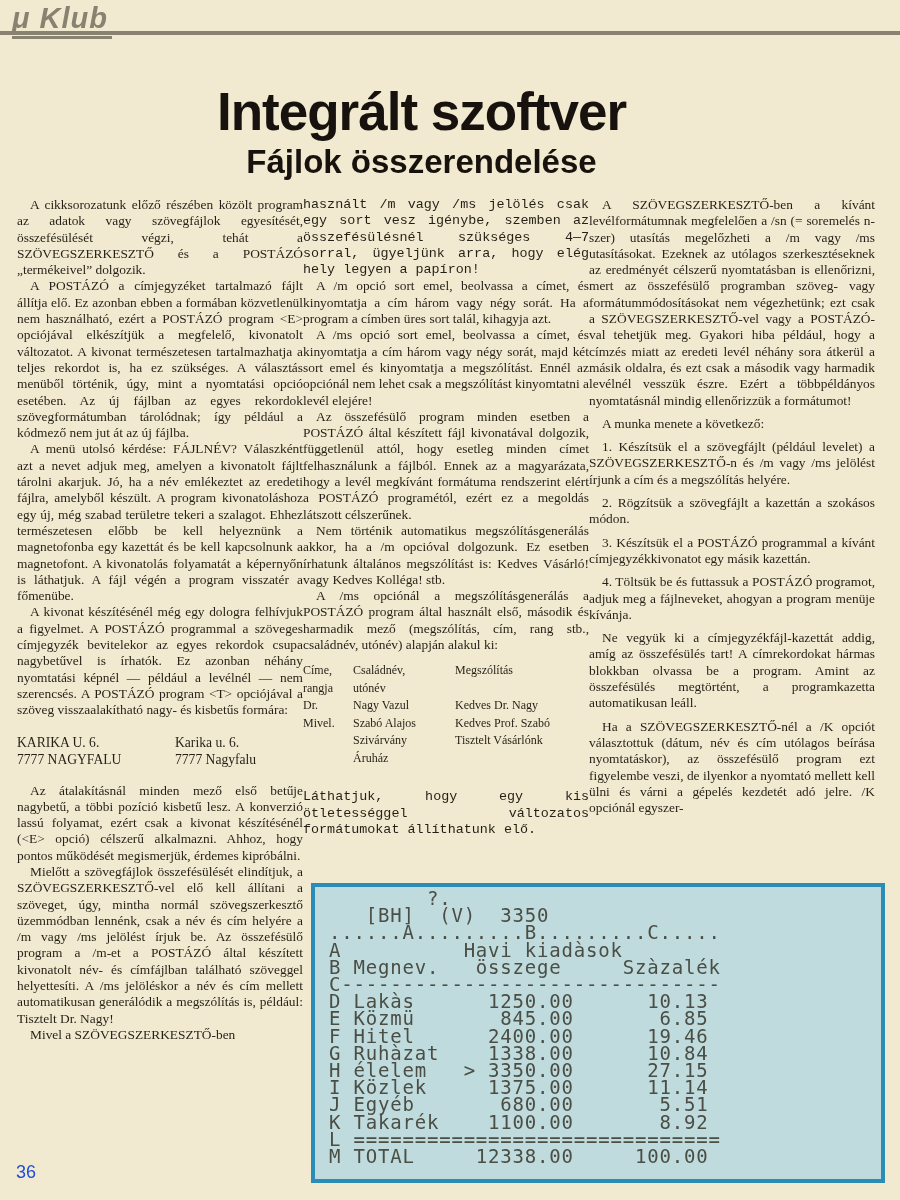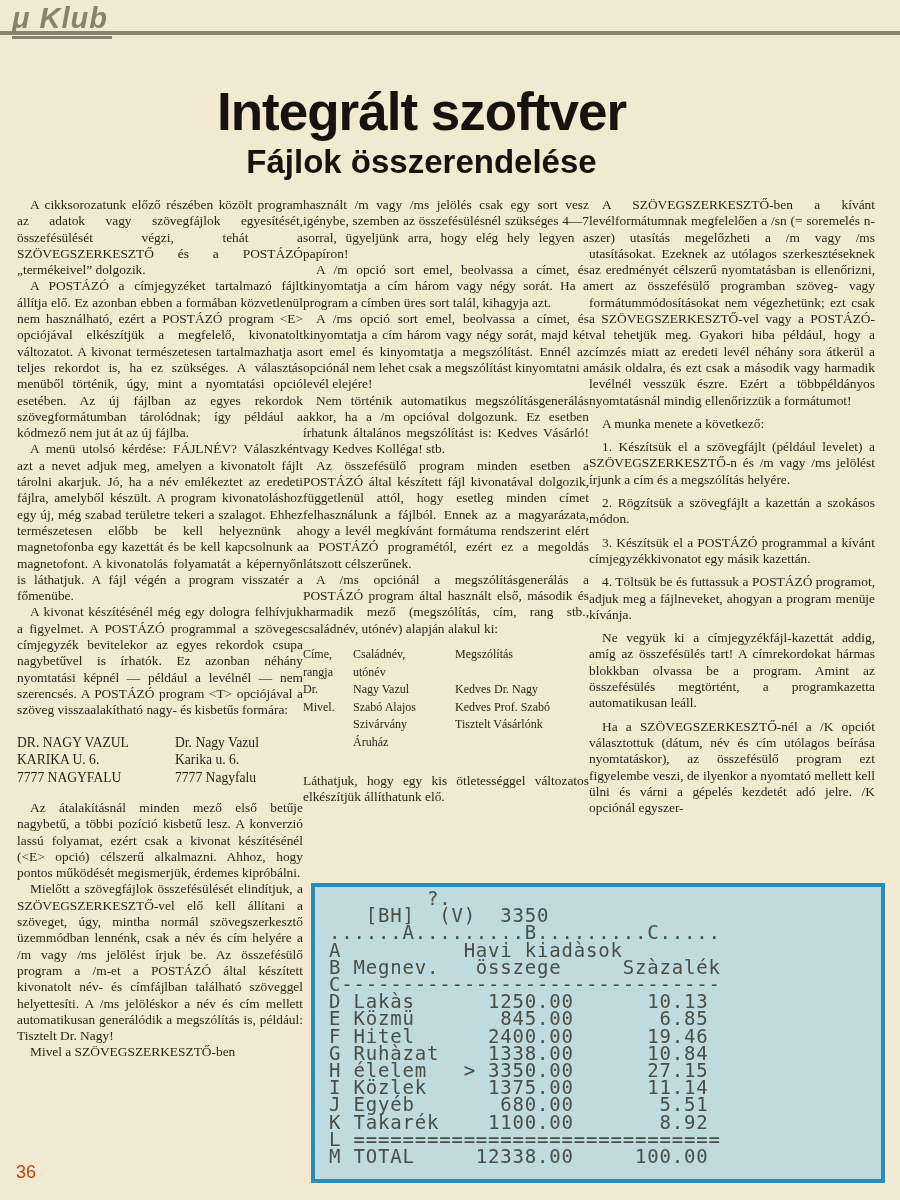--- a/index.html
+++ b/index.html
@@ -19,21 +19,21 @@
   
   .titleblock{position:absolute;left:12px;top:84px;width:819px;text-align:center;
     font-family:"Liberation Sans",sans-serif;color:#17120d;}
   .title{font-size:53px;font-weight:bold;letter-spacing:-1px;line-height:1.05;}
   .subtitle{font-size:33px;font-weight:bold;letter-spacing:0;margin-top:3px;text-align:center;}
   
   .cols{position:absolute;left:9px;top:197px;width:882px;display:flex;margin-left:8px;}
   .col{width:286px;}
   .col p{margin:0;text-indent:13px;text-align:justify;
     font-size:13.4px;line-height:16.3px;}
-  .col p.noindent{text-indent:0;}
+  .col p.noindent{text-indent:0;font-family:Liberation Mono, monospace;}
   .col p.gap{margin-top:7px;}
   
   .addr{margin:15px 0 14px 0;font-size:13.6px;line-height:17.5px;}
   .addr-row{display:flex;}
   .addr-row .a1{width:158px;}
   
   .salu{margin:9px 0 22px 0;font-size:12px;line-height:17.5px;}
   .salu-row{display:flex;}
   .salu-row .c1{width:50px;}
   .salu-row .c2{width:102px;}
@@ -44,21 +44,21 @@
     background:var(--screen-bg,#c0dbdd);border:4px solid var(--screen-border,#2b8cb6);
     box-sizing:border-box;
   }
   .screen pre{
     margin:0;padding:3px 0 0 14px;
     font-family:"DejaVu Sans Mono",monospace;
     font-size:19px;line-height:17.2px;letter-spacing:0.8px;
     color:var(--screen-ink,#4a4e44);
   }
   .pagenum{position:absolute;left:16px;top:1162px;
-    font-family:"Liberation Sans",sans-serif;font-size:18px;color:#c2410c;}
+    font-family:"Liberation Sans",sans-serif;font-size:18px;color:#1d4ed8;}
 </style>
 </head>
 <body>
 
 <div class="page">
 
   <div class="logo">μ Klub</div>
   <div class="rule"></div>
 
   <div class="titleblock">
@@ -68,43 +68,39 @@
 
   <div class="cols">
 
     <div class="col">
       <p>A cikksorozatunk előző részében közölt program az adatok vagy szövegfájlok egyesítését, összefésülését végzi, tehát a SZÖVEGSZERKESZTŐ és a POSTÁZÓ „termékeivel” dolgozik.</p>
       <p>A POSTÁZÓ a címjegyzéket tartalmazó fájlt állítja elő. Ez azonban ebben a formában közvetlenül nem használható, ezért a POSTÁZÓ program &lt;E&gt; opciójával elkészítjük a megfelelő, kivonatolt változatot. A kivonat természetesen tartalmazhatja a teljes rekordot is, ha ez szükséges. A választás menüből történik, úgy, mint a nyomtatási opció esetében. Az új fájlban az egyes rekordok szövegformátumban tárolódnak; így például a kódmező nem jut át az új fájlba.</p>
       <p>A menü utolsó kérdése: FÁJLNÉV? Válaszként azt a nevet adjuk meg, amelyen a kivonatolt fájlt tárolni akarjuk. Jó, ha a név emlékeztet az eredeti fájlra, amelyből készült. A program kivonatoláshoz egy új, még szabad területre tekeri a szalagot. Ehhez természetesen előbb be kell helyeznünk a magnetofonba egy kazettát és be kell kapcsolnunk a magnetofont. A kivonatolás folyamatát a képernyőn is láthatjuk. A fájl végén a program visszatér a főmenübe.</p>
       <p>A kivonat készítésénél még egy dologra felhívjuk a figyelmet. A POSTÁZÓ programmal a szöveges címjegyzék bevitelekor az egyes rekordok csupa nagybetűvel is írhatók. Ez azonban néhány nyomtatási képnél — például a levélnél — nem szerencsés. A POSTÁZÓ program &lt;T&gt; opciójával a szöveg visszaalakítható nagy- és kisbetűs formára:</p>
       <div class="addr">
         <div class="addr-row">
-          <span class="a1">DR. NAGY VAZUL</span>
-          <span class="a2">Dr. Nagy Vazul</span>
-        </div>
-        <div class="addr-row">
           <span class="a1">KARIKA U. 6.</span>
           <span class="a2">Karika u. 6.</span>
         </div>
         <div class="addr-row">
           <span class="a1">7777 NAGYFALU</span>
           <span class="a2">7777 Nagyfalu</span>
         </div>
       </div>
       <p>Az átalakításnál minden mező első betűje nagybetű, a többi pozíció kisbetű lesz. A konverzió lassú folyamat, ezért csak a kivonat készítésénél (&lt;E&gt; opció) célszerű alkalmazni. Ahhoz, hogy pontos működését megismerjük, érdemes kipróbálni.</p>
       <p>Mielőtt a szövegfájlok összefésülését elindítjuk, a SZÖVEGSZERKESZTŐ-vel elő kell állítani a szöveget, úgy, mintha normál szövegszerkesztő üzemmódban lennénk, csak a név és cím helyére a /m vagy /ms jelölést írjuk be. Az összefésülő program a /m-et a POSTÁZÓ által készített kivonatolt név- és címfájlban található szöveggel helyettesíti. A /ms jelöléskor a név és cím mellett automatikusan generálódik a megszólítás is, például: Tisztelt Dr. Nagy!</p>
       <p>Mivel a SZÖVEGSZERKESZTŐ-ben</p>
     </div>
 
     <div class="col">
       <p class="noindent">használt /m vagy /ms jelölés csak egy sort vesz igénybe, szemben az összefésülésnél szükséges 4—7 sorral, ügyeljünk arra, hogy elég hely legyen a papíron!</p>
       <p>A /m opció sort emel, beolvassa a címet, és kinyomtatja a cím három vagy négy sorát. Ha a program a címben üres sort talál, kihagyja azt.</p>
       <p>A /ms opció sort emel, beolvassa a címet, és kinyomtatja a cím három vagy négy sorát, majd két sort emel és kinyomtatja a megszólítást. Ennél az opciónál nem lehet csak a megszólítást kinyomtatni a levél elejére!</p>
+      <p>Az összefésülő program minden esetben a POSTÁZÓ által készített fájl kivonatával dolgozik, függetlenül attól, hogy esetleg minden címet felhasználunk a fájlból. Ennek az a magyarázata, hogy a levél megkívánt formátuma rendszerint elért a POSTÁZÓ programétól, ezért ez a megoldás látszott célszerűnek.</p>
       <p>Nem történik automatikus megszólításgenerálás akkor, ha a /m opcióval dolgozunk. Ez esetben írhatunk általános megszólítást is: Kedves Vásárló! vagy Kedves Kolléga! stb.</p>
-      <p>Az összefésülő program minden esetben a POSTÁZÓ által készített fájl kivonatával dolgozik, függetlenül attól, hogy esetleg minden címet felhasználunk a fájlból. Ennek az a magyarázata, hogy a levél megkívánt formátuma rendszerint elért a POSTÁZÓ programétól, ezért ez a megoldás látszott célszerűnek.</p>
       <p>A /ms opciónál a megszólításgenerálás a POSTÁZÓ program által használt első, második és harmadik mező (megszólítás, cím, rang stb., családnév, utónév) alapján alakul ki:</p>
       <div class="salu">
         <div class="salu-row">
           <span class="c1">Címe,</span>
           <span class="c2">Családnév,</span>
           <span class="c3">Megszólítás</span>
         </div>
         <div class="salu-row">
           <span class="c1">rangja</span>
           <span class="c2">utónév</span>
@@ -124,21 +120,21 @@
           <span class="c1"></span>
           <span class="c2">Szivárvány</span>
           <span class="c3">Tisztelt Vásárlónk</span>
         </div>
         <div class="salu-row">
           <span class="c1"></span>
           <span class="c2">Áruház</span>
           <span class="c3"></span>
         </div>
       </div>
-      <p class="noindent">Láthatjuk, hogy egy kis ötletességgel változatos elkészítjük állíthatunk elő.</p>
+      <p class="noindent">Láthatjuk, hogy egy kis ötletességgel változatos formátumokat állíthatunk elő.</p>
     </div>
 
     <div class="col">
       <p>A SZÖVEGSZERKESZTŐ-ben a kívánt levélformátumnak megfelelően a /sn (= soremelés n-szer) utasítás megelőzheti a /m vagy /ms utasításokat. Ezeknek az utólagos szerkesztéseknek az eredményét célszerű nyomtatásban is ellenőrizni, mert az összefésülő programban szöveg- vagy formátummódosításokat nem végezhetünk; ezt csak a SZÖVEGSZERKESZTŐ-vel vagy a POSTÁZÓ-val tehetjük meg. Gyakori hiba például, hogy a címzés miatt az eredeti levél néhány sora átkerül a másik oldalra, és ezt csak a második vagy harmadik levélnél vesszük észre. Ezért a többpéldányos nyomtatásnál mindig ellenőrizzük a formátumot!</p>
       <p class="gap">A munka menete a következő:</p>
       <p class="gap">1. Készítsük el a szövegfájlt (például levelet) a SZÖVEGSZERKESZTŐ-n és /m vagy /ms jelölést írjunk a cím és a megszólítás helyére.</p>
       <p class="gap">2. Rögzítsük a szövegfájlt a kazettán a szokásos módon.</p>
       <p class="gap">3. Készítsük el a POSTÁZÓ programmal a kívánt címjegyzékkivonatot egy másik kazettán.</p>
       <p class="gap">4. Töltsük be és futtassuk a POSTÁZÓ programot, adjuk meg a fájlneveket, ahogyan a program menüje kívánja.</p>
       <p class="gap">Ne vegyük ki a címjegyzékfájl-kazettát addig, amíg az összefésülés tart! A címrekordokat hármas blokkban olvassa be a program. Amint az összefésülés megtörtént, a programkazetta automatikusan leáll.</p>

